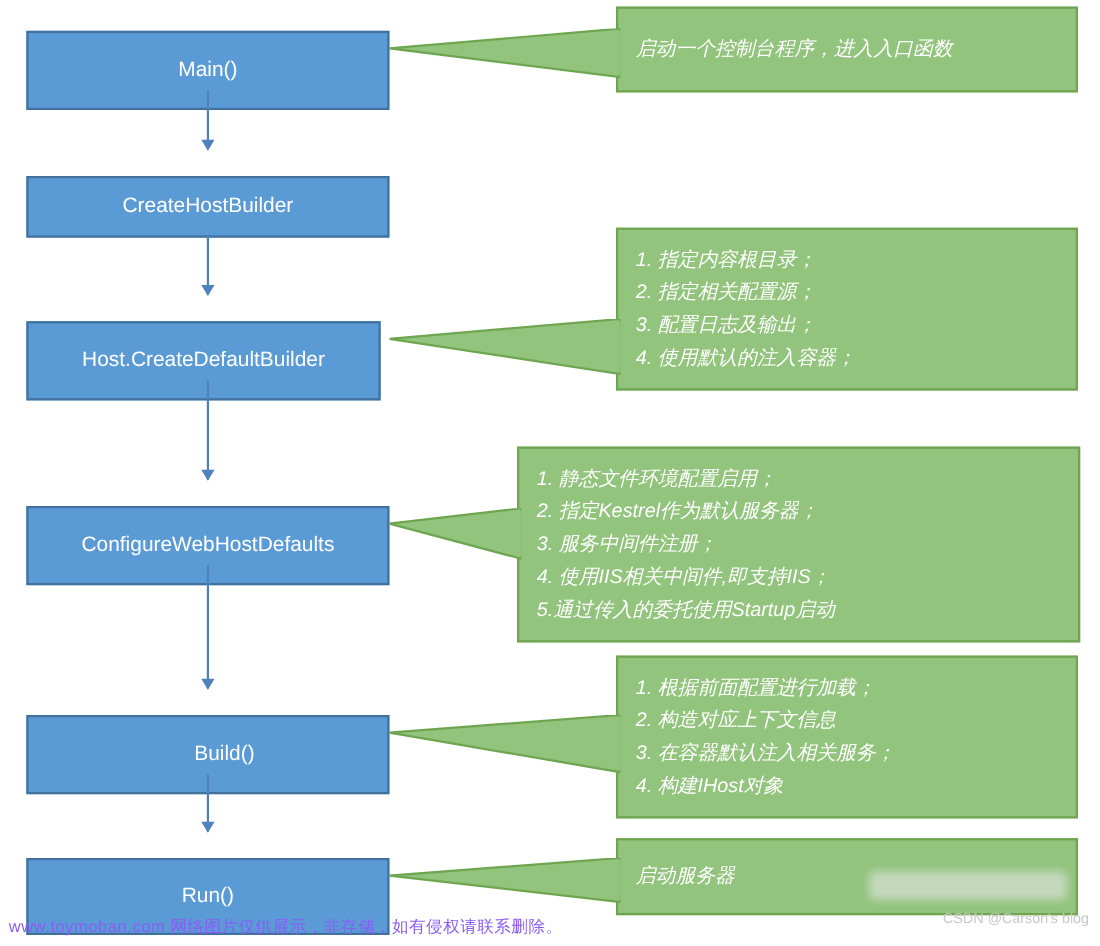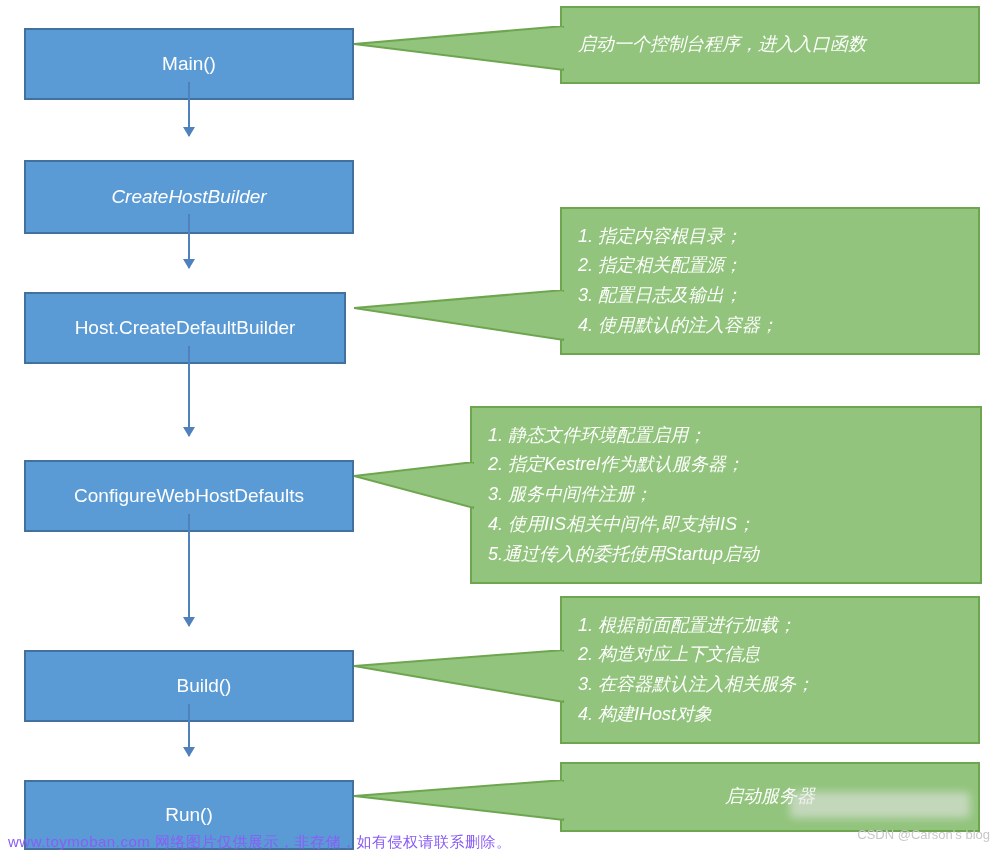--- a/index.html
+++ b/index.html
@@ -102,21 +102,21 @@
   }
 </style>
 </head>
 <body>
 
 <div class="diagram">
 
   <div class="flow-box" style="left:24px; top:8px; width:330px; height:72px;">
     <span>Main()</span>
   </div>
-  <div class="flow-box" style="left:24px; top:140px; width:330px; height:74px;font-style:italic;">
+  <div class="flow-box" style="left:24px; top:140px; width:330px; height:56px;">
     <span>CreateHostBuilder</span>
   </div>
   <div class="flow-box" style="left:24px; top:272px; width:322px; height:72px;">
     <span>Host.CreateDefaultBuilder</span>
   </div>
   <div class="flow-box" style="left:24px; top:440px; width:330px; height:72px;">
     <span>ConfigureWebHostDefaults</span>
   </div>
   <div class="flow-box" style="left:24px; top:630px; width:330px; height:72px;padding-left:30px;">
     <span>Build()</span>
@@ -166,21 +166,21 @@
     <div class="line">1. 根据前面配置进行加载；</div>
     <div class="line">2. 构造对应上下文信息</div>
     <div class="line">3. 在容器默认注入相关服务；</div>
     <div class="line">4. 构建IHost对象</div>
   </div>
   <svg class="callout-tail" style="left:354px; top:650px; width:210px; height:66px;" viewBox="0 0 210 66">
     <polygon points="0,16 210,0 210,52"></polygon>
     <polygon class="mask" points="205,2 212,2 212,50 205,50"></polygon>
   </svg>
 
-  <div class="callout-box" style="left:560px; top:762px; width:420px; height:70px;align-items:center;">
+  <div class="callout-box" style="left:560px; top:762px; width:420px; height:70px;">
     <div class="line">启动服务器</div>
   </div>
   <svg class="callout-tail" style="left:354px; top:780px; width:210px; height:52px;" viewBox="0 0 210 52">
     <polygon points="0,16 210,0 210,40"></polygon>
     <polygon class="mask" points="205,2 212,2 212,38 205,38"></polygon>
   </svg>
 
   <div class="blur-mark"></div>
   <div class="watermark-left">www.toymoban.com 网络图片仅供展示，非存储，如有侵权请联系删除。</div>
   <div class="watermark-right">CSDN @Carson's  blog</div>

